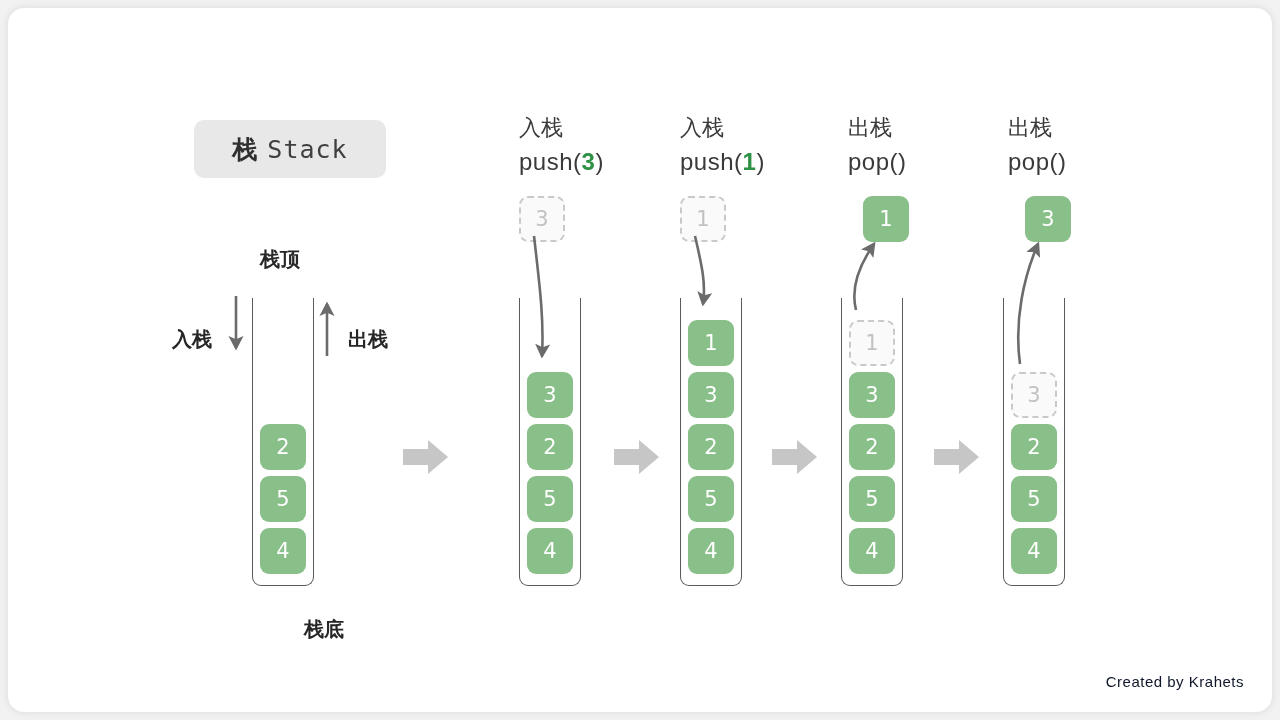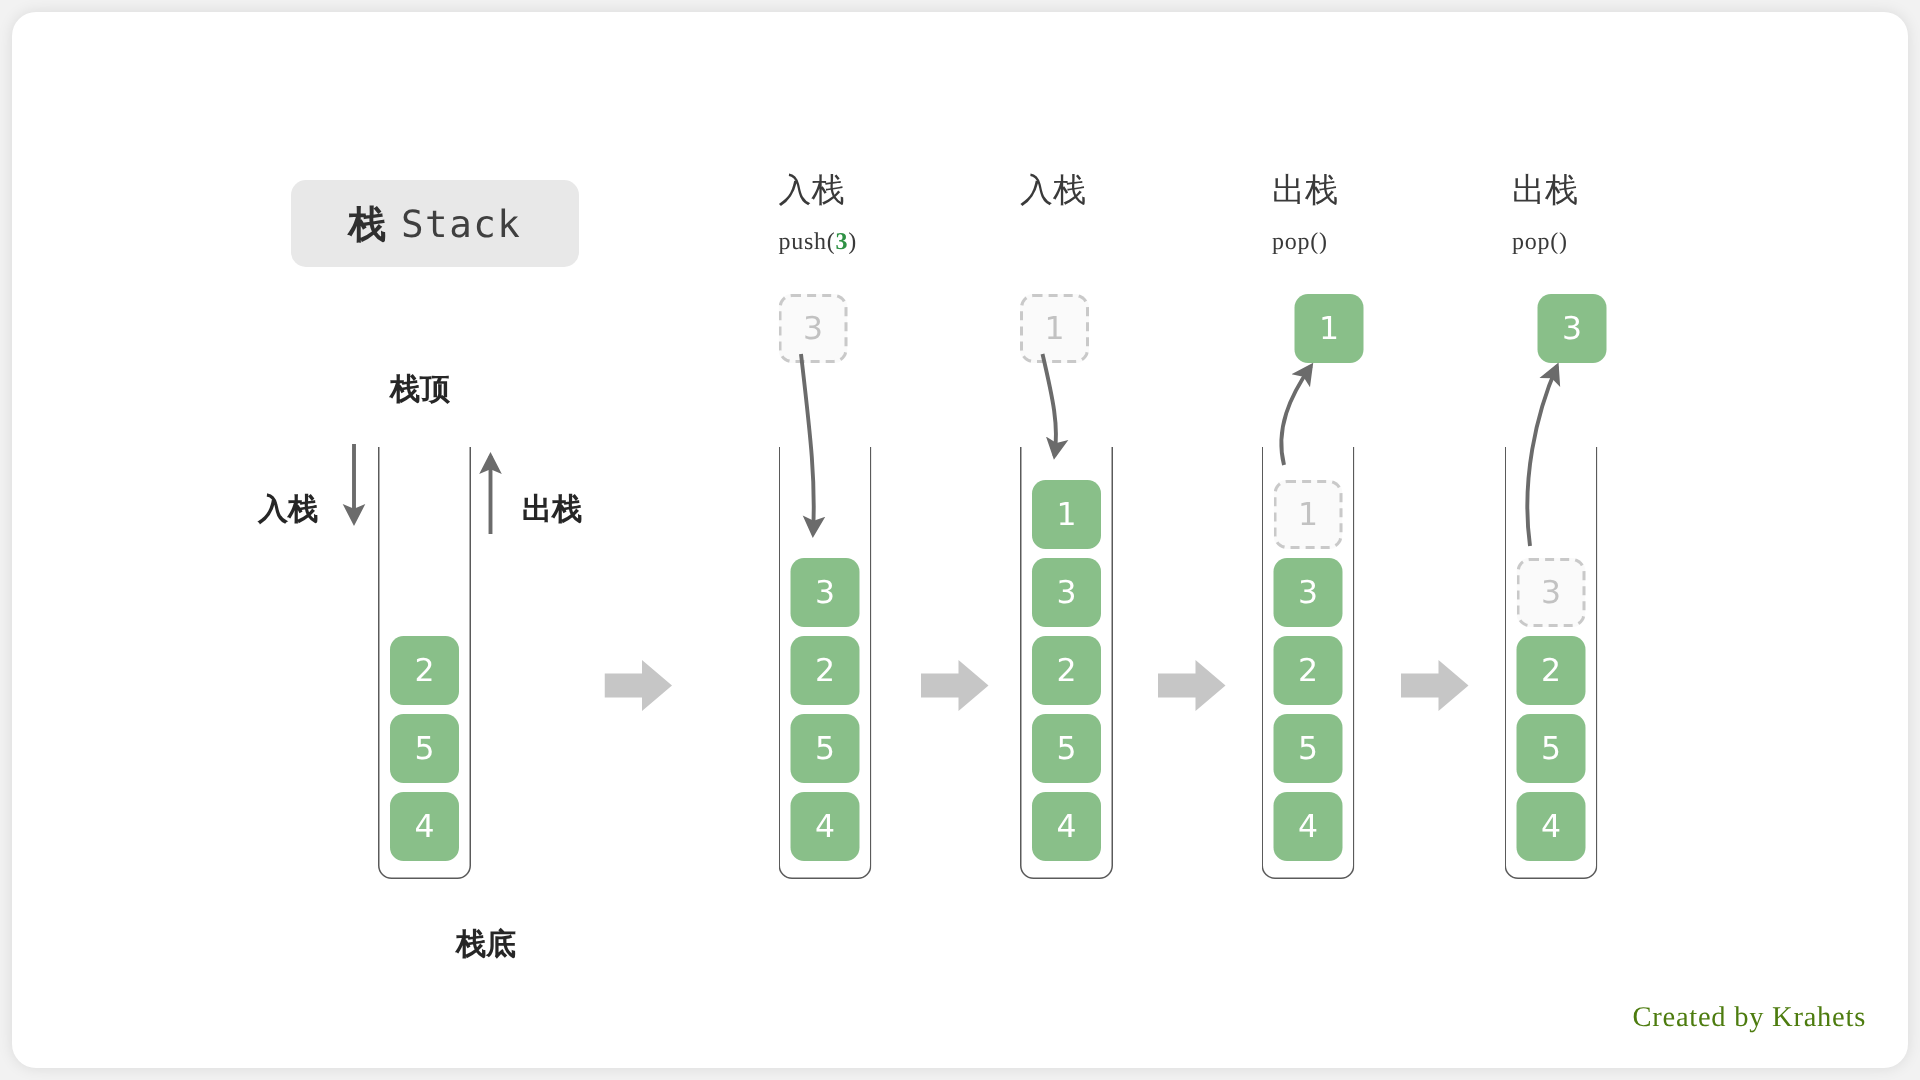--- a/index.html
+++ b/index.html
@@ -72,23 +72,23 @@
   }
   .op-head .op-cn {
     display: block;
     font-size: 22px;
     color: #3a3a3a;
     font-family: "DejaVu Sans", "Liberation Sans", sans-serif;
     line-height: 34px;
   }
   .op-head .op-code {
     display: block;
-    font-size: 16px;
+    font-size: 24px;
     color: #3a3a3a;
-    font-family: Liberation Serif, serif;
+    font-family: Liberation Sans, sans-serif;
     line-height: 34px;
     letter-spacing: 0.5px;
   }
   .op-head .op-code .arg {
     color: #2e9144;
     font-weight: bold;
   }
 
   
   .stack-tube {
@@ -143,23 +143,23 @@
     width: 1264px;
     height: 704px;
     pointer-events: none;
   }
 
   
   #credit {
     position: absolute;
     right: 28px;
     bottom: 22px;
-    font-size: 19px;
-    color: #4d7c0f;
-    font-family: Liberation Serif, serif;
+    font-size: 15px;
+    color: #0f172a;
+    font-family: Liberation Sans, sans-serif;
     letter-spacing: 0.5px;
     white-space: nowrap;
   }
 </style>
 </head>
 <body>
 
 <div id="page">
   <div id="card">
 
@@ -184,20 +184,21 @@
     </div>
     <div class="cell ghost" style="left:511px; top:188px;">3</div>
     <div class="stack-tube" style="left:511px; top:290px; height:288px;"></div>
     <div class="cell solid" style="left:519px; top:364px;">3</div>
     <div class="cell solid" style="left:519px; top:416px;">2</div>
     <div class="cell solid" style="left:519px; top:468px;">5</div>
     <div class="cell solid" style="left:519px; top:520px;">4</div>
 
     <div class="op-head" style="left:672px; top:103px;">
       <span class="op-cn">入栈</span>
+      <span class="op-code"><span>push(</span><span class="arg">1</span><span>)</span></span>
     </div>
     <div class="cell ghost" style="left:672px; top:188px;">1</div>
     <div class="stack-tube" style="left:672px; top:290px; height:288px;"></div>
     <div class="cell solid" style="left:680px; top:312px;">1</div>
     <div class="cell solid" style="left:680px; top:364px;">3</div>
     <div class="cell solid" style="left:680px; top:416px;">2</div>
     <div class="cell solid" style="left:680px; top:468px;">5</div>
     <div class="cell solid" style="left:680px; top:520px;">4</div>
 
     <div class="op-head" style="left:840px; top:103px;">

